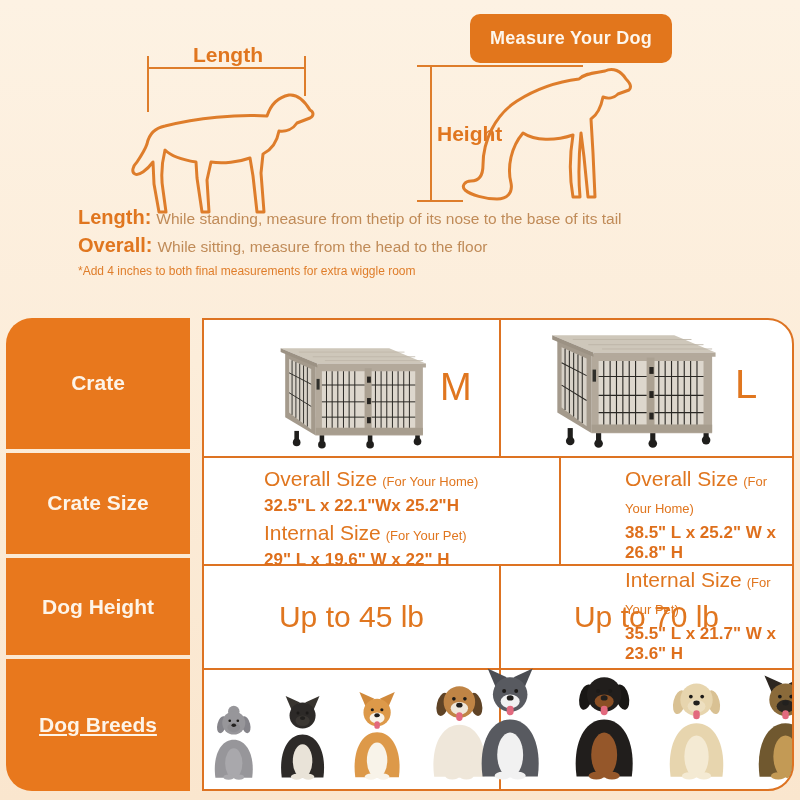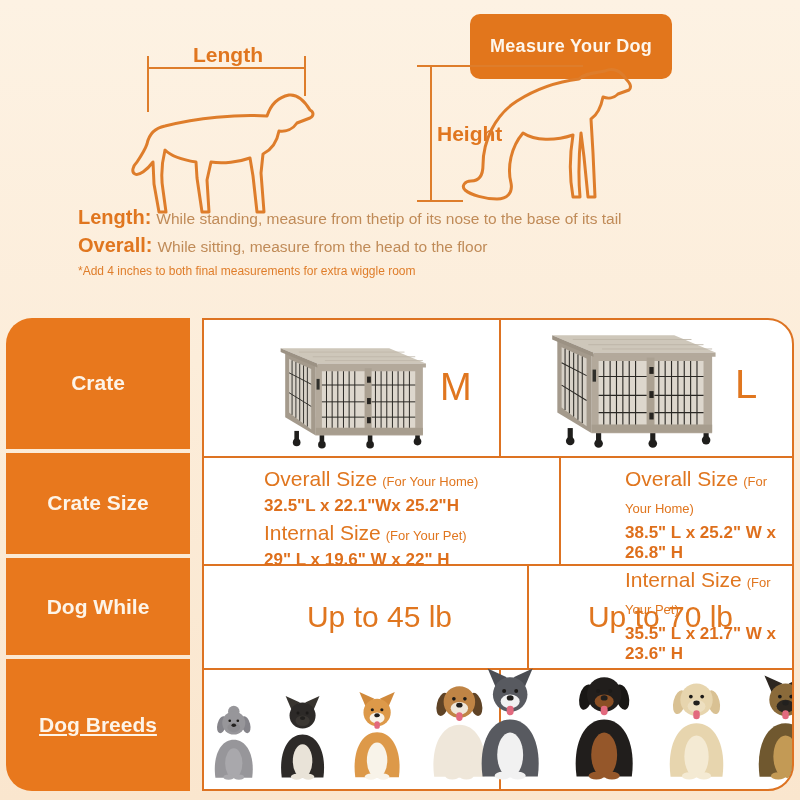--- a/index.html
+++ b/index.html
@@ -4,21 +4,21 @@
 <style>
   html,body{margin:0;padding:0;}
   .stage{
     position:relative;width:800px;height:800px;overflow:hidden;
     font-family:"Liberation Sans",sans-serif;
     background:linear-gradient(180deg,#FDF2E3 0%,#FCEDDA 45%,#FAE6CE 100%);
   }
   
   .badge{
     position:absolute;left:470px;top:14px;height:33px;line-height:33px;
-    padding:16px 20px;background:#E2761C;color:#FDF6EC;font-size:18px;font-weight:bold;
+    padding:8px 20px;background:#E2761C;color:#FDF6EC;font-size:18px;font-weight:bold;
     border-radius:10px;letter-spacing:.3px;
   }
   .meas-label{position:absolute;color:#E0761F;font-weight:bold;font-size:21px;}
   .mline{position:absolute;background:#DE7D2B;}
   .hline{height:2px;}
   .vline{width:2px;}
   .outline-dog{position:absolute;}
   .outline-dog svg{display:block;width:100%;height:100%;}
   
   .instr{position:absolute;left:78px;top:206px;width:680px;}
@@ -38,21 +38,21 @@
   .label-cell:nth-child(3){height:100px;}
   .label-cell:nth-child(4){height:135px;border-radius:0 0 0 26px;text-decoration:underline;}
   .content-col{
     flex:1;background:#FFFFFF;border:2px solid #DD7322;
     border-radius:0 26px 26px 0;display:flex;flex-direction:column;overflow:hidden;
   }
   .t-row{display:flex;}
   .t-row + .t-row{border-top:2px solid #DD7322;}
   .row-crate{height:136px;}
   .row-size{height:106px;}
-  .row-weight{height:102px;padding-left:28px;}
+  .row-weight{height:102px;}
   .row-breeds{flex:1;}
   .cell{position:relative;}
   .cell-m{width:295px;flex:0 0 295px;}
   .cell-l{flex:1;border-left:2px solid #DD7322;}
   
   .crate-img{position:absolute;bottom:7px;}
   .crate-img svg{display:block;width:100%;height:auto;}
   .crate-m-pos{left:72px;width:153px;}
   .crate-l-pos{left:46px;width:172px;}
   .size-letter{position:absolute;color:#E0761F;font-size:38px;font-weight:400;}
@@ -118,21 +118,21 @@
     <div class="instr-line">
       <span class="term">Overall:</span><span class="desc">While sitting, measure from the head to the floor</span>
     </div>
     <div class="note">*Add 4 inches to both final measurements for extra wiggle room</div>
   </div>
 
   <div class="size-table">
     <div class="label-col">
       <div class="label-cell">Crate</div>
       <div class="label-cell">Crate Size</div>
-      <div class="label-cell">Dog While</div>
+      <div class="label-cell">Dog Height</div>
       <div class="label-cell">Dog Breeds</div>
     </div>
 
     <div class="content-col">
 
       <div class="t-row row-crate">
         <div class="cell cell-m">
           <div class="crate-img crate-m-pos" id="crate-m">
               <svg viewBox="0 0 200 152">
     <g fill="#1F1E1C">

